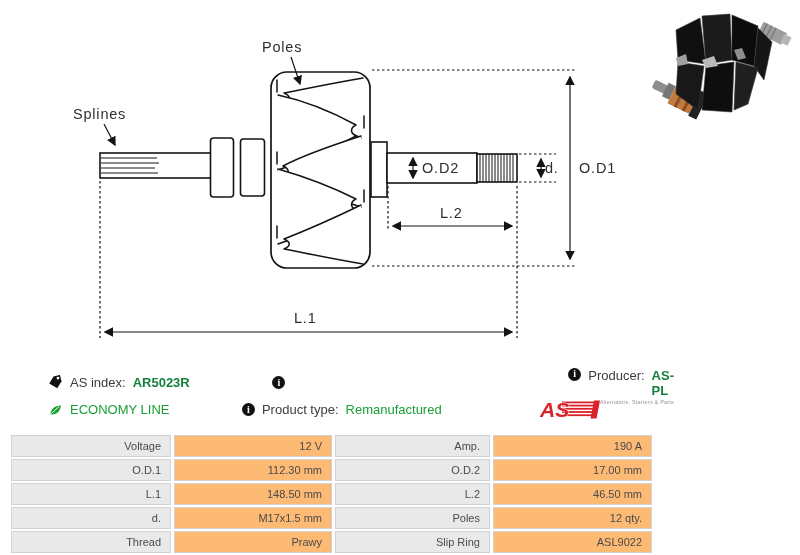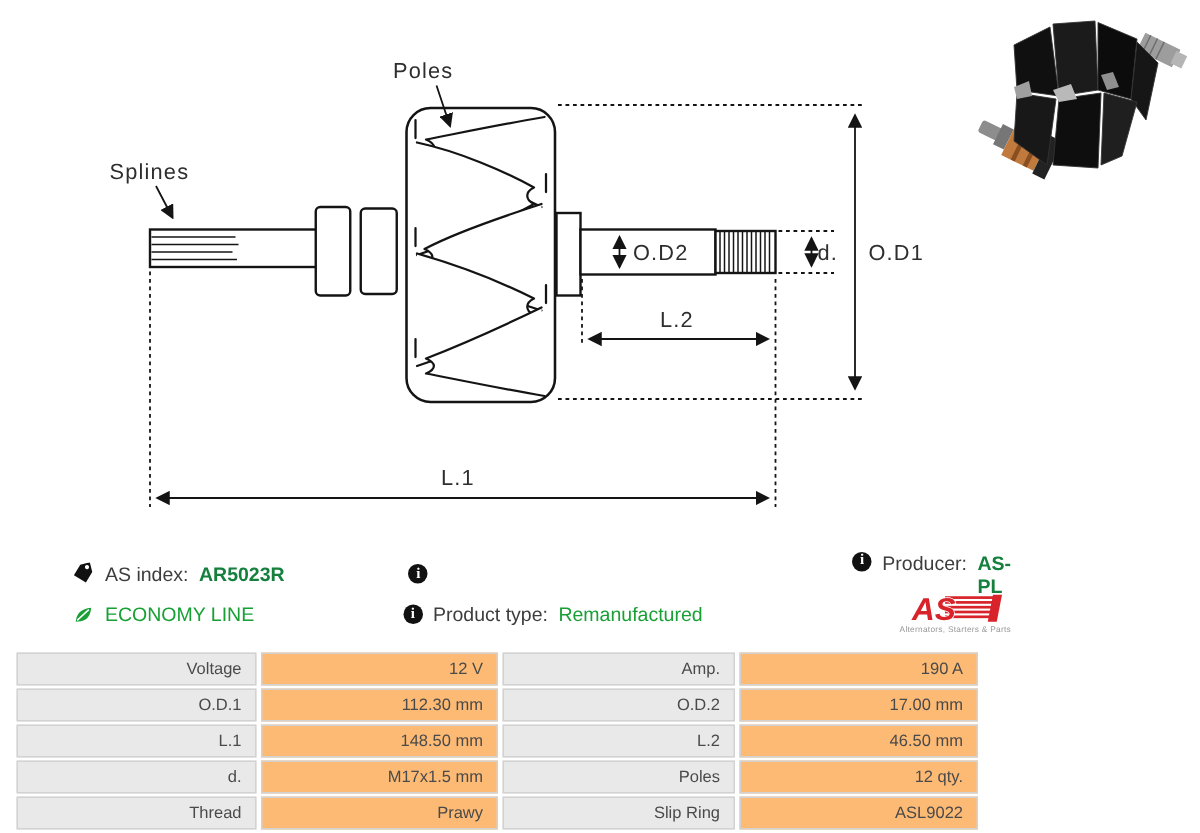--- a/index.html
+++ b/index.html
@@ -19,21 +19,21 @@
   .col2{width:306px;display:flex;align-items:center;gap:7px;}
   .col3{flex:1;display:flex;align-items:flex-start;gap:7px;}
   .b{font-weight:bold;color:#15803d;}
   .green{color:#18a035;font-weight:normal;}
   .info-icon{
     display:inline-flex;align-items:center;justify-content:center;
     width:13px;height:13px;border-radius:50%;background:#111;color:#fff;
     font-family:"Liberation Serif", serif;font-weight:bold;font-size:10px;line-height:1;
     flex:0 0 auto;
   }
-  .logo-wrap{margin-left:40px;display:flex;flex-direction:column;align-items:center;line-height:1;}
+  .logo-wrap{margin-left:40px;display:flex;flex-direction:row;align-items:flex-start;line-height:1;}
   .logo-sub{font-size:5.5px;color:#979797;margin-top:1px;letter-spacing:.2px;white-space:nowrap;}
 
   
   table.spec{
     position:absolute;left:8px;top:433px;
     border-collapse:separate;border-spacing:3px 2px;
     font-size:11px;color:#4a4a4a;table-layout:fixed;
   }
   table.spec td{
     height:20px;padding:0 9px 0 4px;text-align:right;vertical-align:middle;

